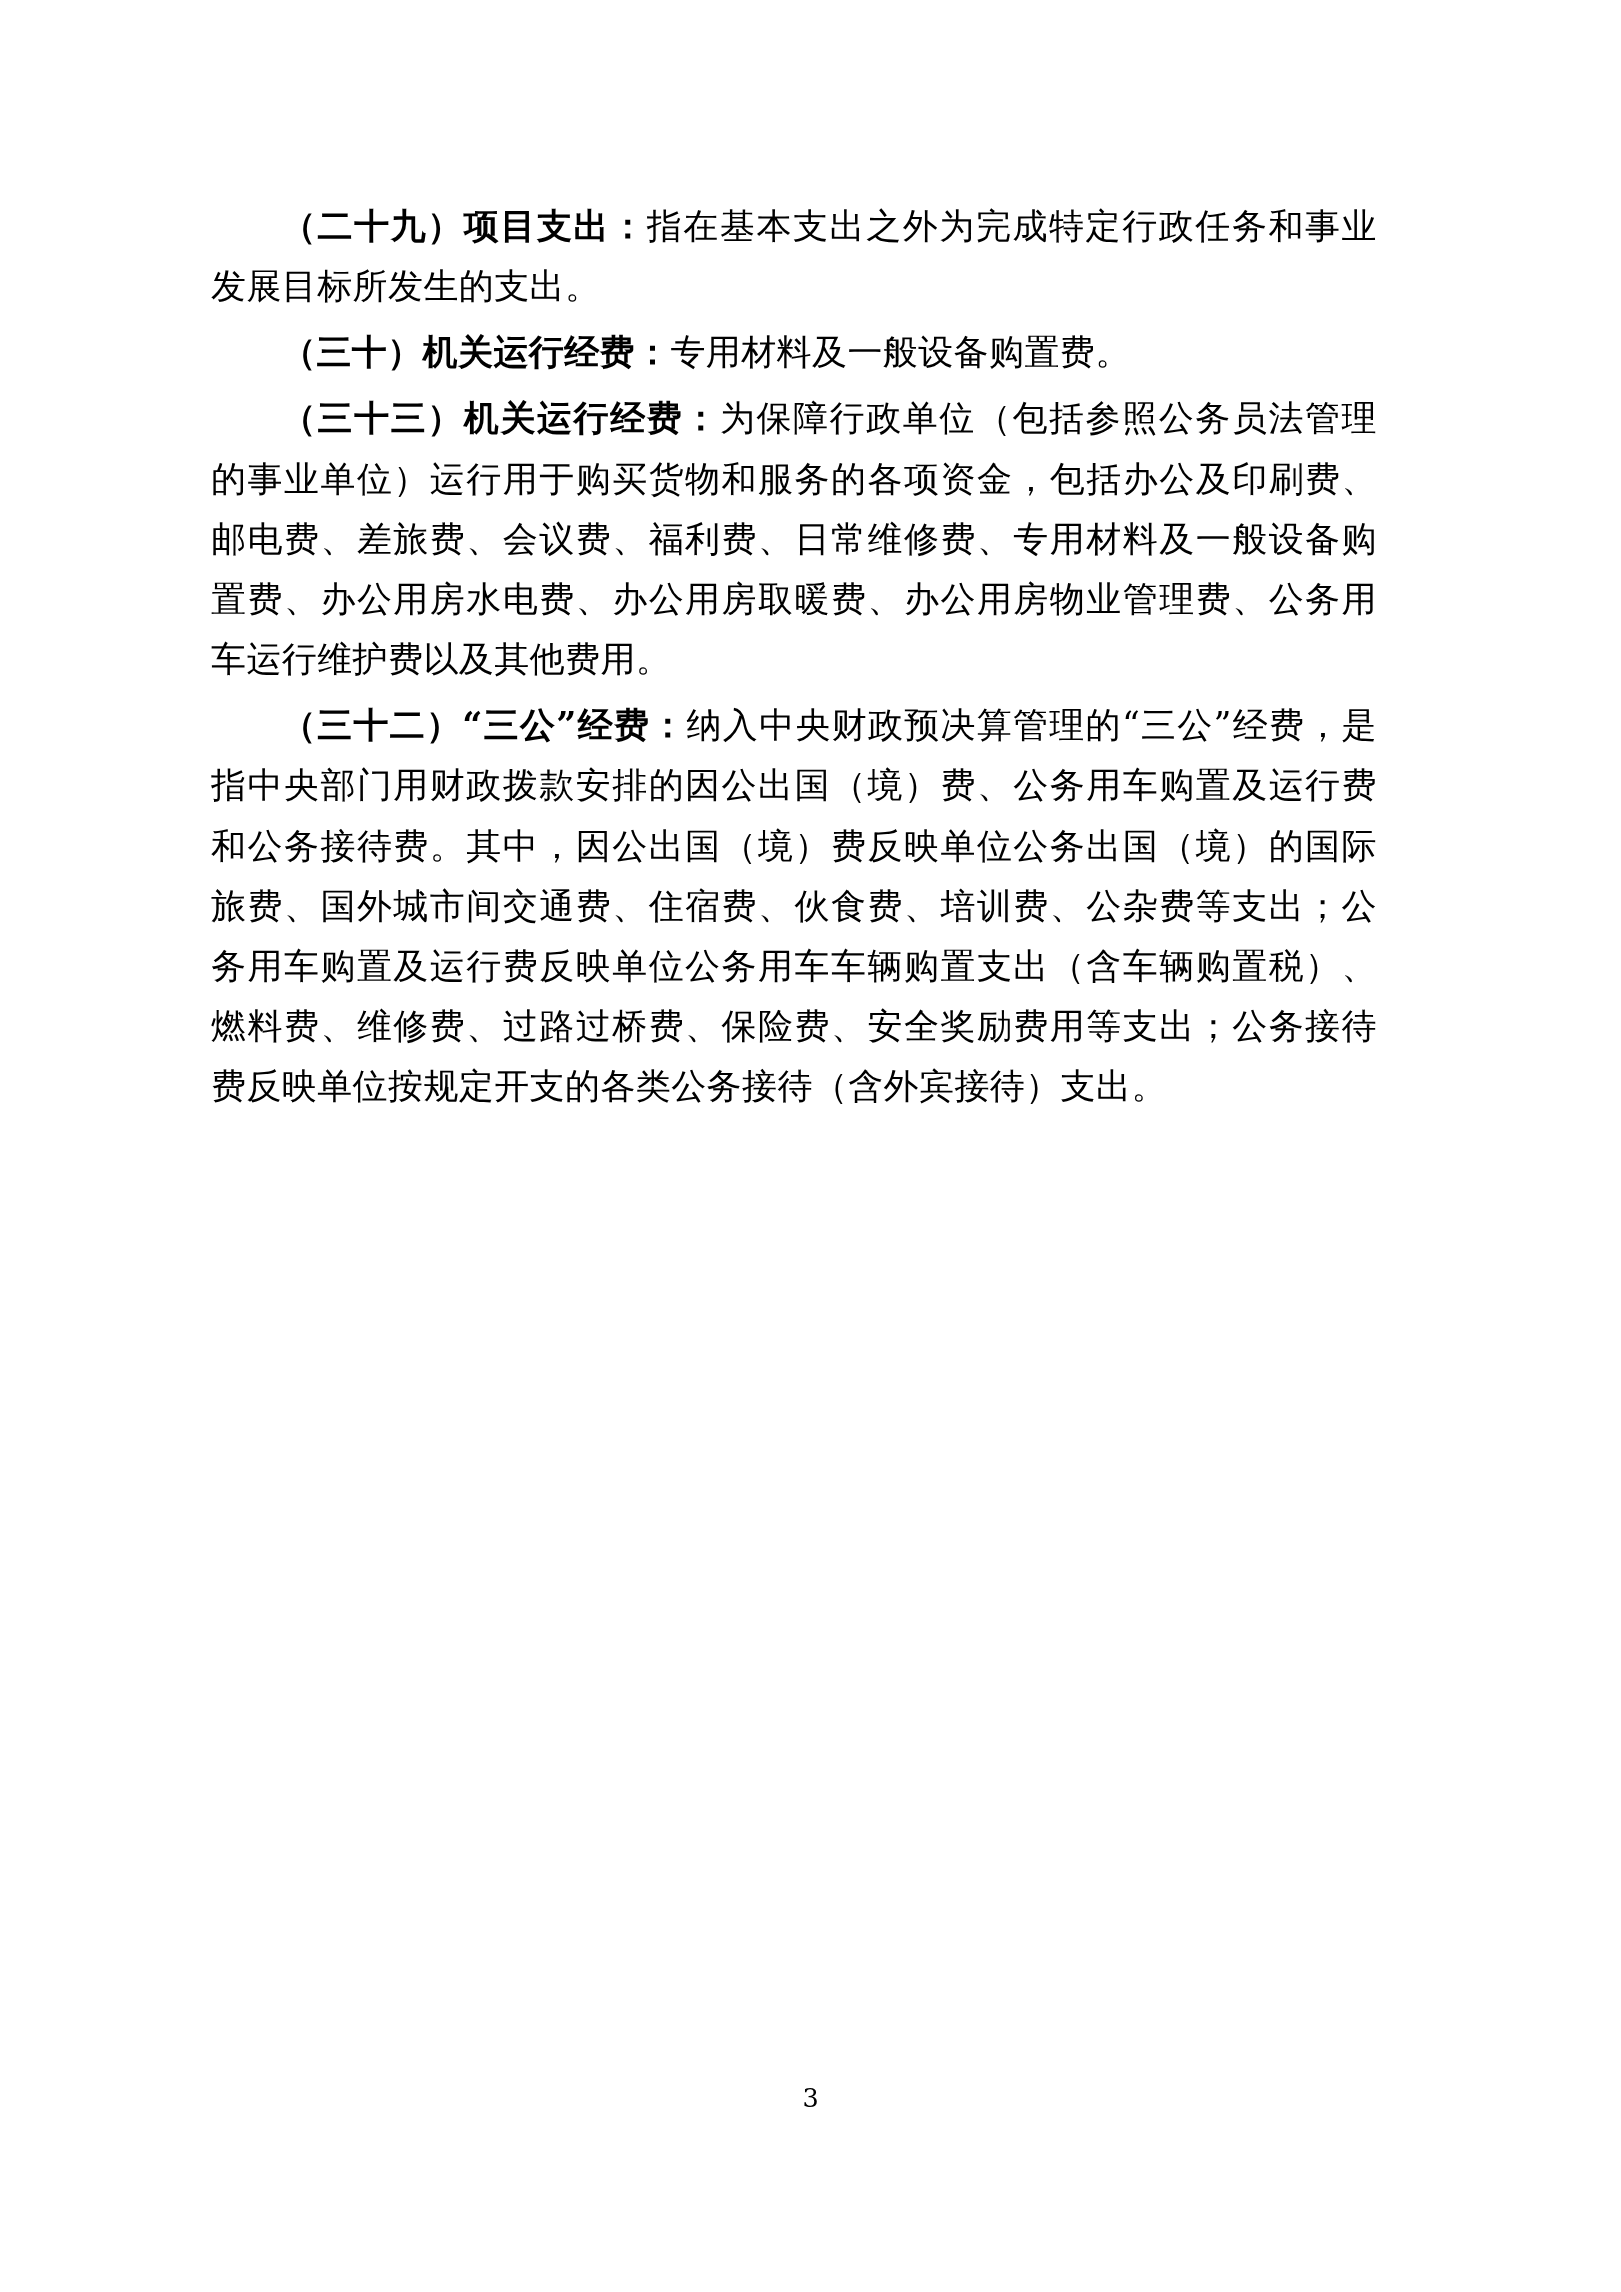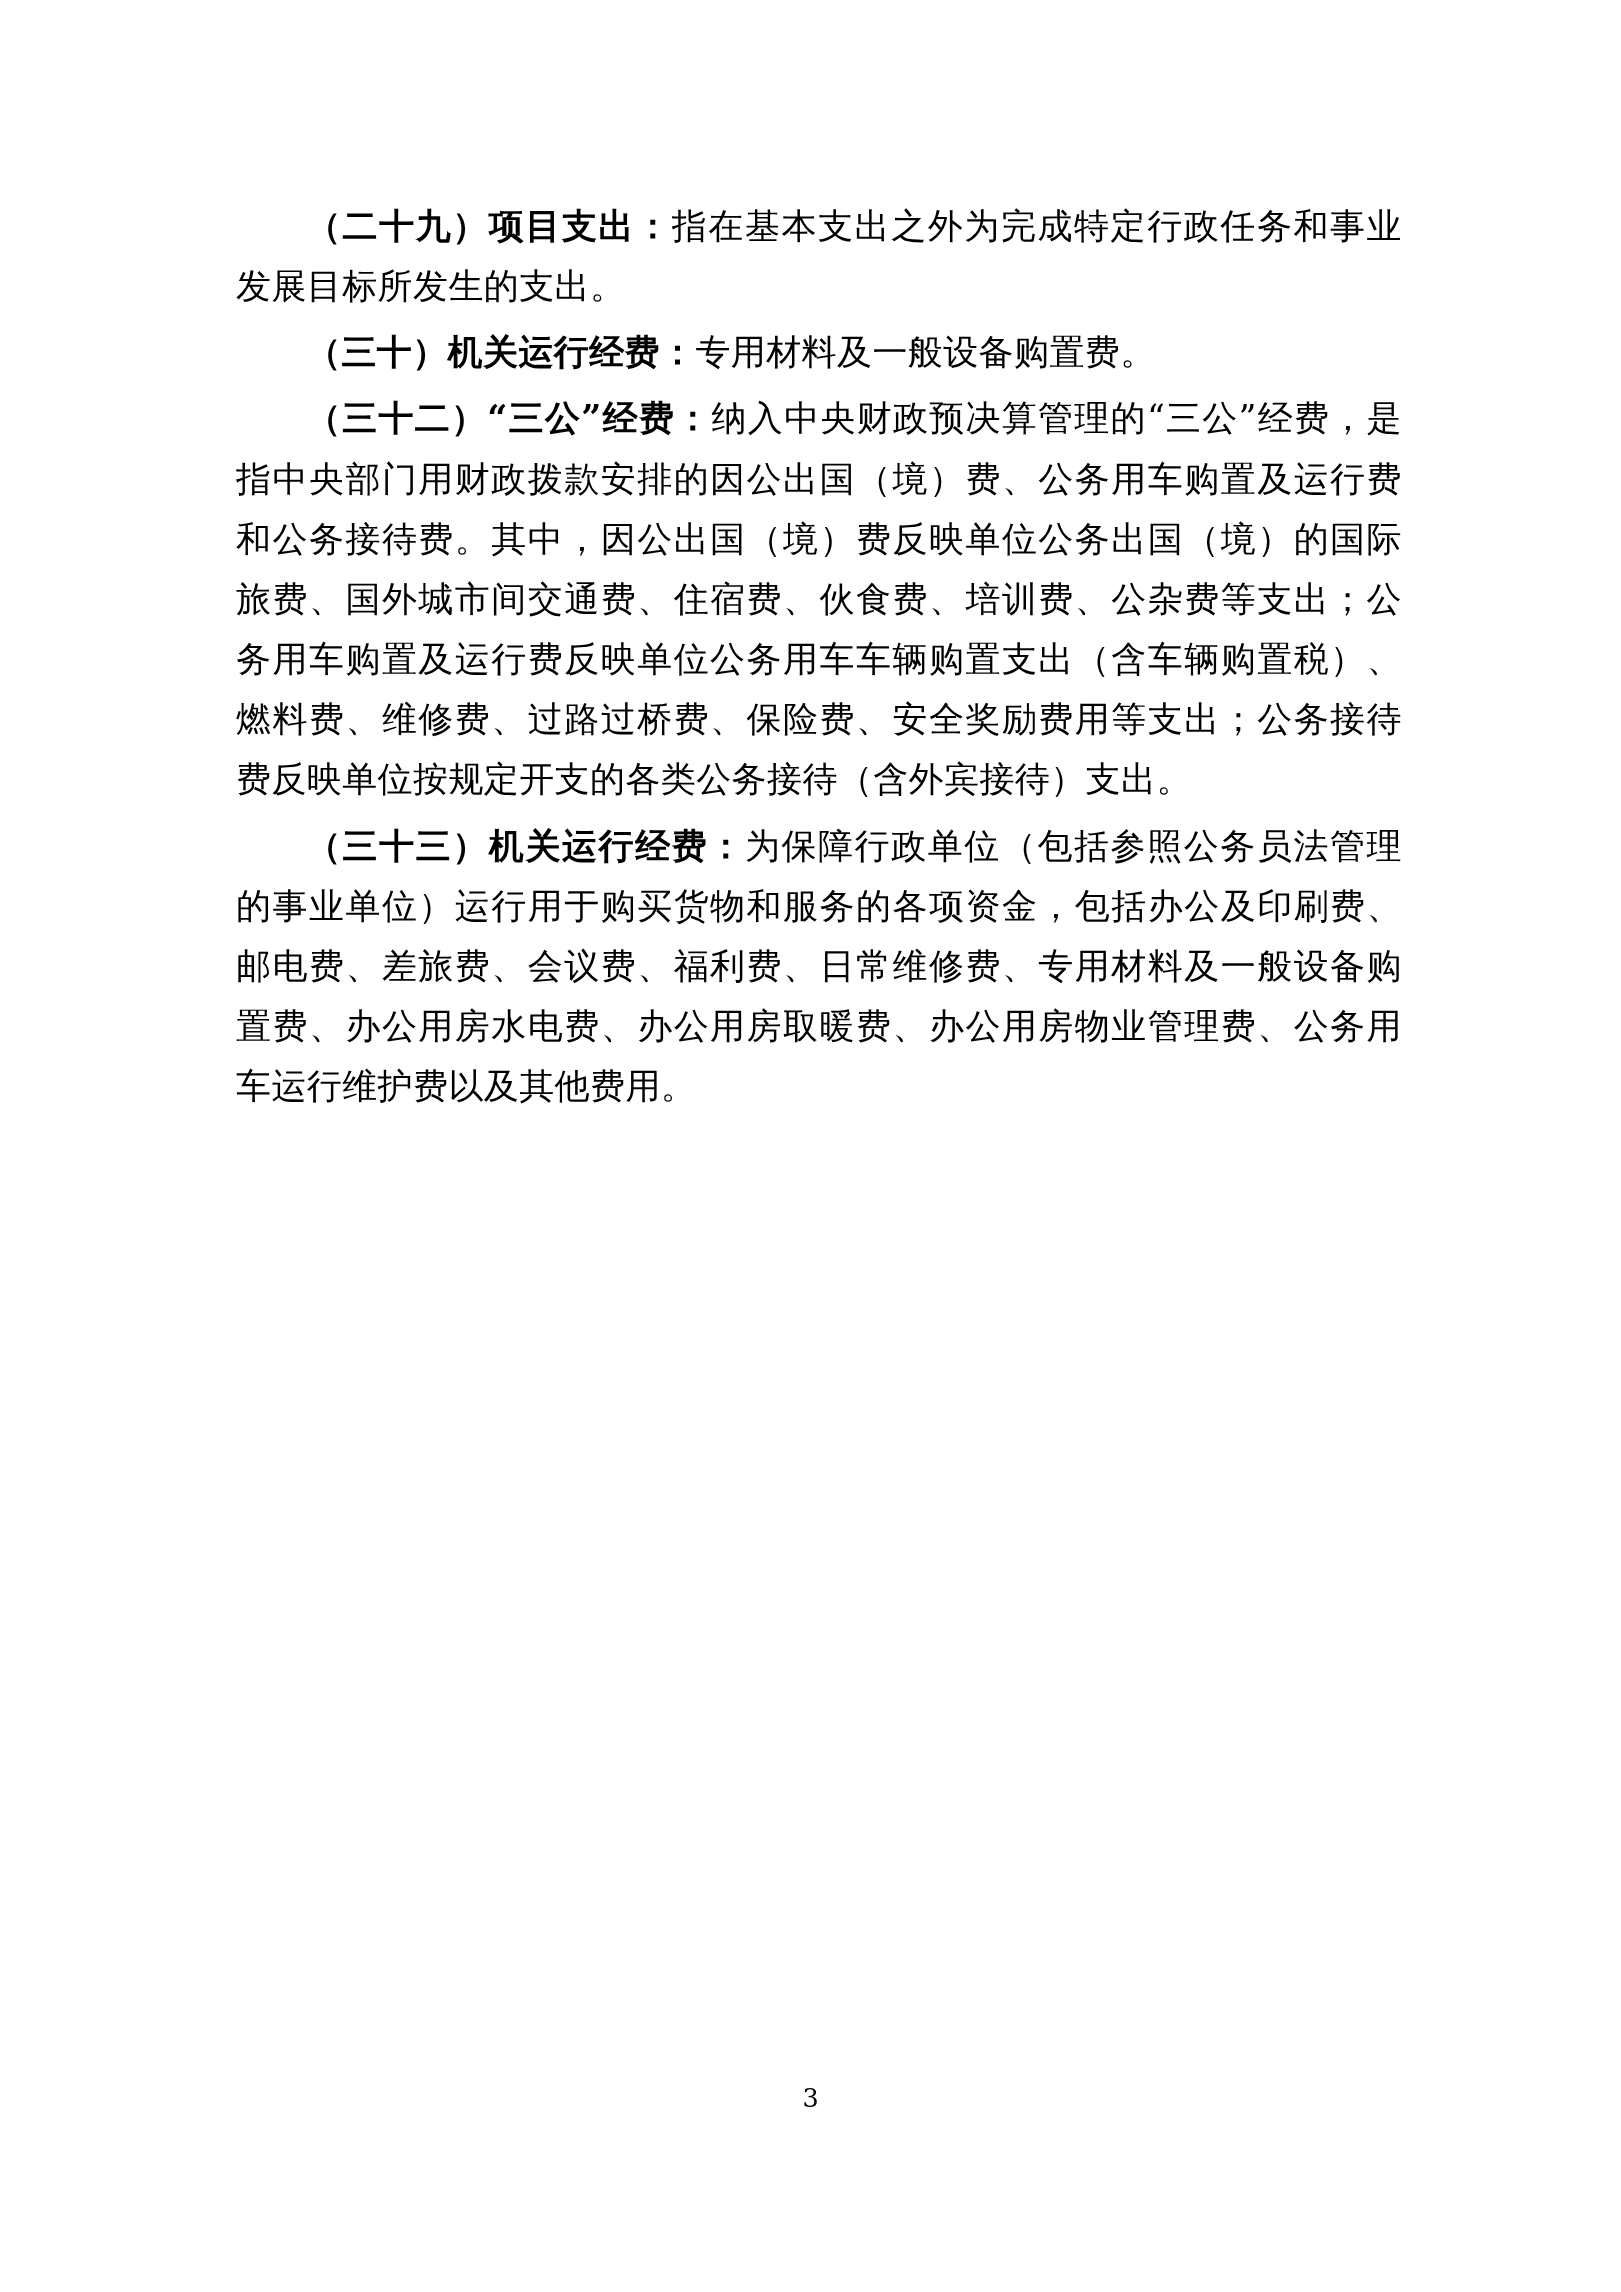--- a/index.html
+++ b/index.html
@@ -12,21 +12,21 @@
     width: 1621px;
     height: 2293px;
     background: #ffffff;
     margin: 0 auto;
     overflow: hidden;
     font-family: "DejaVu Serif", "Liberation Serif", serif;
     color: #000000;
   }
   .content {
     position: absolute;
-    left: 236px;
+    left: 211px;
     top: 196px;
     width: 1166px;
   }
   .para {
     font-size: 35px;
     line-height: 1.72;
     text-align: justify;
     text-justify: inter-ideograph;
     margin: 0 0 5.9px 0;
     letter-spacing: 0.4px;
@@ -55,24 +55,24 @@
     <p class="para">
       <span class="lead">（二十九）项目支出：</span><span>指在基本支出之外为完成特定行政任务和事业发展目标所发生的支出。</span>
     </p>
 
     <p class="para">
       <span class="lead">（三十）机关运行经费：</span><span>专用材料及一般设备购置费。</span>
     </p>
 
 
     <p class="para">
-      <span class="lead">（三十二）“三公”经费：</span><span>纳入中央财政预决算管理的“三公”经费，是指中央部门用财政拨款安排的因公出国（境）费、公务用车购置及运行费和公务接待费。其中，因公出国（境）费反映单位公务出国（境）的国际旅费、国外城市间交通费、住宿费、伙食费、培训费、公杂费等支出；公务用车购置及运行费反映单位公务用车车辆购置支出（含车辆购置税）、燃料费、维修费、过路过桥费、保险费、安全奖励费用等支出；公务接待费反映单位按规定开支的各类公务接待（含外宾接待）支出。</span>
+      <span class="lead">（三十三）机关运行经费：</span><span>为保障行政单位（包括参照公务员法管理的事业单位）运行用于购买货物和服务的各项资金，包括办公及印刷费、邮电费、差旅费、会议费、福利费、日常维修费、专用材料及一般设备购置费、办公用房水电费、办公用房取暖费、办公用房物业管理费、公务用车运行维护费以及其他费用。</span>
     </p>
 
     <p class="para">
-      <span class="lead">（三十三）机关运行经费：</span><span>为保障行政单位（包括参照公务员法管理的事业单位）运行用于购买货物和服务的各项资金，包括办公及印刷费、邮电费、差旅费、会议费、福利费、日常维修费、专用材料及一般设备购置费、办公用房水电费、办公用房取暖费、办公用房物业管理费、公务用车运行维护费以及其他费用。</span>
+      <span class="lead">（三十二）“三公”经费：</span><span>纳入中央财政预决算管理的“三公”经费，是指中央部门用财政拨款安排的因公出国（境）费、公务用车购置及运行费和公务接待费。其中，因公出国（境）费反映单位公务出国（境）的国际旅费、国外城市间交通费、住宿费、伙食费、培训费、公杂费等支出；公务用车购置及运行费反映单位公务用车车辆购置支出（含车辆购置税）、燃料费、维修费、过路过桥费、保险费、安全奖励费用等支出；公务接待费反映单位按规定开支的各类公务接待（含外宾接待）支出。</span>
     </p>
 
   </div>
 
   <div class="page-number">3</div>
 </div>
 
 
 </body></html>

